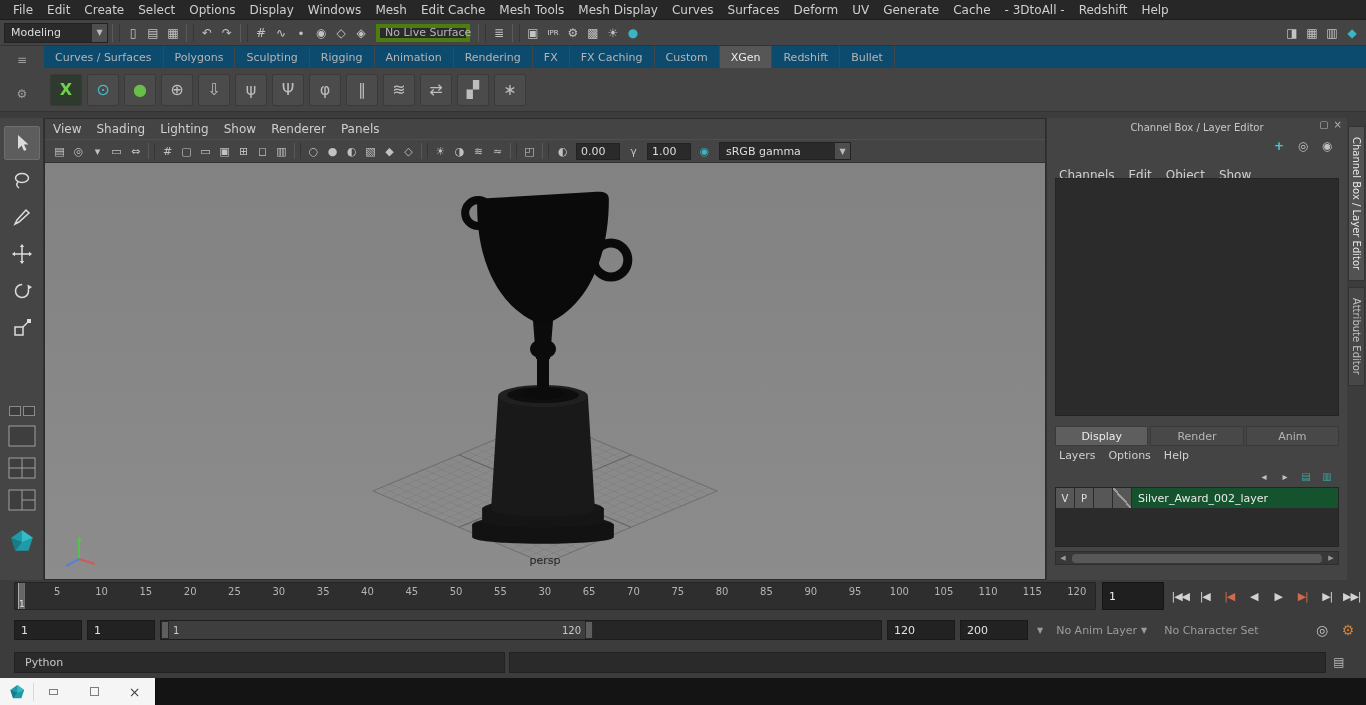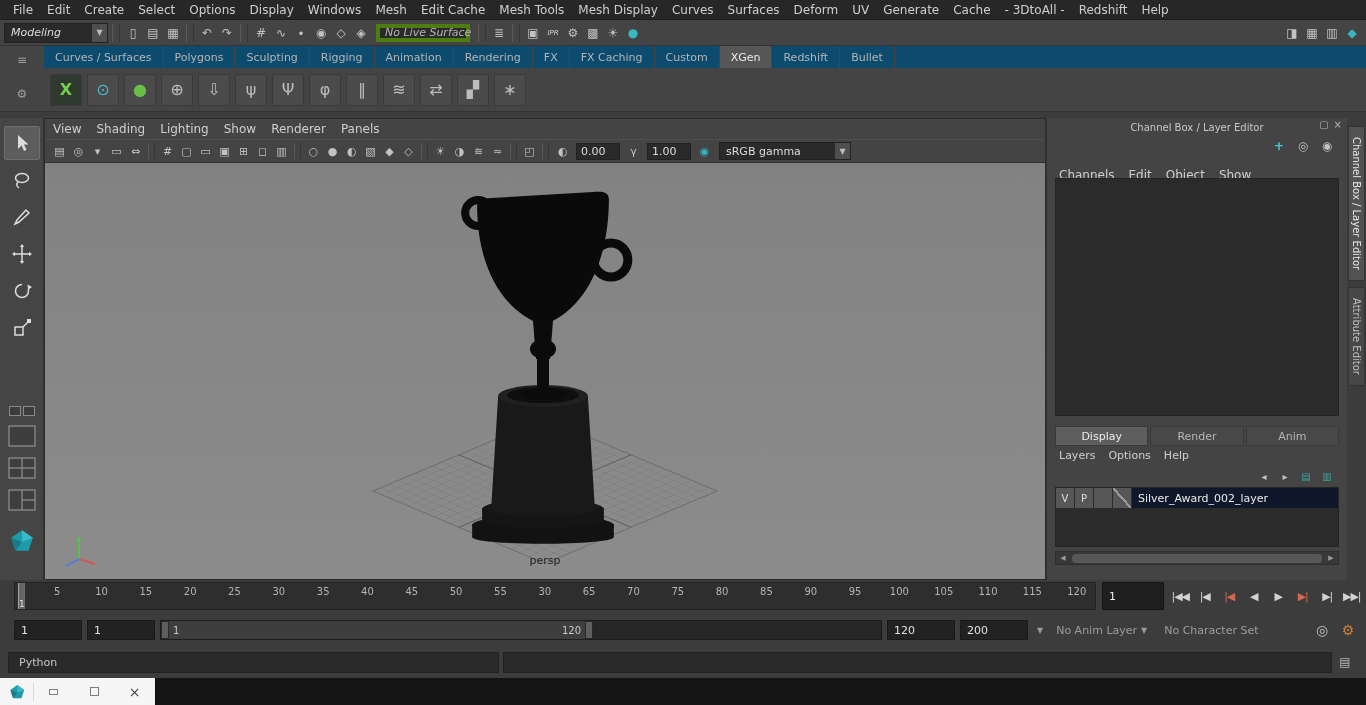--- a/index.html
+++ b/index.html
@@ -7,21 +7,21 @@
   body {
     background:#3c3c3c;
     font-family:"DejaVu Sans","Liberation Sans",sans-serif;
     font-size:12px; color:#cccccc;
     display:flex; flex-direction:column;
   }
   
   .menubar { height:20px; background:#272727; display:flex; align-items:center; padding:0 6px; border-bottom:1px solid #1c1c1c; flex:none; }
   .menu-item { padding:2px 7px; font-size:12px; color:#cfcfcf; cursor:default; white-space:nowrap; }
   
-  .statusline { height:26px; background:#444; display:flex; align-items:center; padding:0 4px; border-bottom:1px solid #333; flex:none; gap:1px;font-style:italic; }
+  .statusline { height:26px; background:#444; display:flex; align-items:center; padding:0 4px; border-bottom:1px solid #333; flex:none; gap:1px; }
   .mode-dd { width:104px; height:20px; background:#2a2a2a; border:1px solid #222; display:flex; align-items:center; font-size:11px; color:#ddd; }
   .mode-dd .lbl { flex:1; padding-left:6px; }
   .dd-arrow { width:16px; height:100%; display:flex; align-items:center; justify-content:center; background:#4e4e4e; font-size:8px; color:#bbb; border-left:1px solid #2a2a2a; }
   .icn { width:20px; height:20px; display:inline-flex; align-items:center; justify-content:center; font-size:12px; color:#c2c2c2; flex:none; }
   .icn.sep { width:8px; height:18px; border-left:1px solid #5a5a5a; border-right:1px solid #363636; margin:0 3px; color:transparent; }
   .icn.teal { color:#3ab5c1; }
   .icn.tiny { font-size:7px; letter-spacing:0; color:#d8d8d8; }
   .icn.orange { color:#d0813c; }
   .icn.cyan { color:#49c8e0; font-weight:bold; }
   .live-field { width:94px; height:18px; background:#2a2a2a; border:4px solid #4d7c0f; font-size:11px; color:#b5b5b5; display:flex; align-items:center; padding:0 5px; margin:0 4px; white-space:nowrap; }
@@ -77,21 +77,21 @@
   .cb-tab.active { background:#5e5e5e; color:#ececec; }
   .cb-lmenus { height:19px; display:flex; align-items:center; padding:0 12px; flex:none; }
   .cb-lmenu { margin-right:13px; font-size:11px; color:#cfcfcf; }
   .cb-lbuttons { height:22px; display:flex; justify-content:flex-end; align-items:center; gap:5px; padding:0 12px; flex:none; }
   .cb-lbuttons .icn { width:16px; height:16px; font-size:10px; }
   .cb-lbuttons .teal { color:#3aa8a0; }
   .cb-list { margin:0 8px; height:60px; background:#2b2b2b; border:1px solid #242424; flex:none; }
   .layer-row { height:21px; display:flex; align-items:stretch; }
   .lr-cell { width:19px; display:flex; align-items:center; justify-content:center; background:#575757; border-right:1px solid #2b2b2b; border-bottom:1px solid #2b2b2b; font-size:10px; color:#e0e0e0; flex:none; }
   .lr-swatch { background:linear-gradient(to top right,#575757 46%,#9a9a9a 46%,#9a9a9a 54%,#575757 54%); }
-  .lr-name { flex:1; display:flex; align-items:center; padding-left:6px; font-size:11px; color:#ebebeb; background:#0f172a; border-bottom:1px solid #2b2b2b; }
+  .lr-name { flex:1; display:flex; align-items:center; padding-left:6px; font-size:11px; color:#ebebeb; background:#14532d; border-bottom:1px solid #2b2b2b; }
   .cb-scroll { margin:4px 8px 0; height:14px; background:#383838; border:1px solid #2e2e2e; display:flex; align-items:center; flex:none; }
   .cb-scroll .arrow { width:14px; text-align:center; font-size:7px; color:#9a9a9a; }
   .cb-thumb { flex:1; height:9px; background:#585858; border-radius:4px; margin:0 2px; }
   
   .side-strip { width:19px; background:#3c3c3c; display:flex; flex-direction:column; align-items:center; padding-top:8px; gap:6px; flex:none; }
   .side-tab { writing-mode:vertical-rl; font-size:10px; color:#c2c2c2; background:#474747; border:1px solid #333; padding:10px 2px; white-space:nowrap; }
   .side-tab.active { background:#525252; color:#e8e8e8; }
   
   .timeline-row { height:32px; background:#3c3c3c; display:flex; align-items:stretch; padding:2px 2px 2px 0; flex:none; }
   .timeline { position:relative; margin-left:14px; width:1082px; background:#2e2e2e; border:1px solid #242424; flex:none; }
@@ -109,21 +109,21 @@
   .rr-slider { width:722px; height:20px; background:#262626; border:1px solid #1c1c1c; position:relative; flex:none; }
   .rr-bar { position:absolute; left:0; top:0; bottom:0; width:60%; background:#3e3e3e; display:flex; align-items:center; }
   .rr-handle { width:8px; align-self:stretch; background:#5e5e5e; border:1px solid #292929; flex:none; }
   .rr-bar-label { font-size:10px; color:#c8c8c8; padding:0 4px; }
   .rr-spacer { flex:1; }
   .rr-dd-arrow { font-size:8px; color:#9a9a9a; padding:0 4px; }
   .rr-dd { height:20px; display:flex; align-items:center; font-size:11px; color:#9c9c9c; padding:0 4px; white-space:nowrap; }
   .rr-icons { margin-left:auto; display:flex; align-items:center; gap:6px; padding-right:4px; }
   .rr-icons .icn { font-size:14px; }
   
-  .command-row { height:28px; background:#3c3c3c; display:flex; align-items:center; padding:0 8px; flex:none; }
+  .command-row { height:28px; background:#3c3c3c; display:flex; align-items:center; padding:0 14px; flex:none; }
   .cmd-input { width:491px; height:21px; background:#2a2a2a; border:1px solid #222; display:flex; align-items:center; padding:0 10px; gap:10px; flex:none; }
   .cmd-lang { font-size:11px; color:#c8c8c8; }
   .cmd-result { flex:1; height:21px; background:#2a2a2a; border:1px solid #222; margin-left:4px; }
   .cmd-icon { width:26px; text-align:center; font-size:12px; color:#b8b8b8; }
   
   .bottom-row { height:27px; background:#141414; display:flex; flex:none; }
   .win-frag { width:156px; background:#f5f5f5; display:flex; align-items:center; border-right:1px solid #0c0c0c; }
   .wf-logo { margin:0 7px 0 9px; }
   .wf-sep { width:1px; height:18px; background:#d8d8d8; }
   .wf-btn { width:44px; height:100%; display:flex; align-items:center; justify-content:center; color:#444; font-size:14px; }

